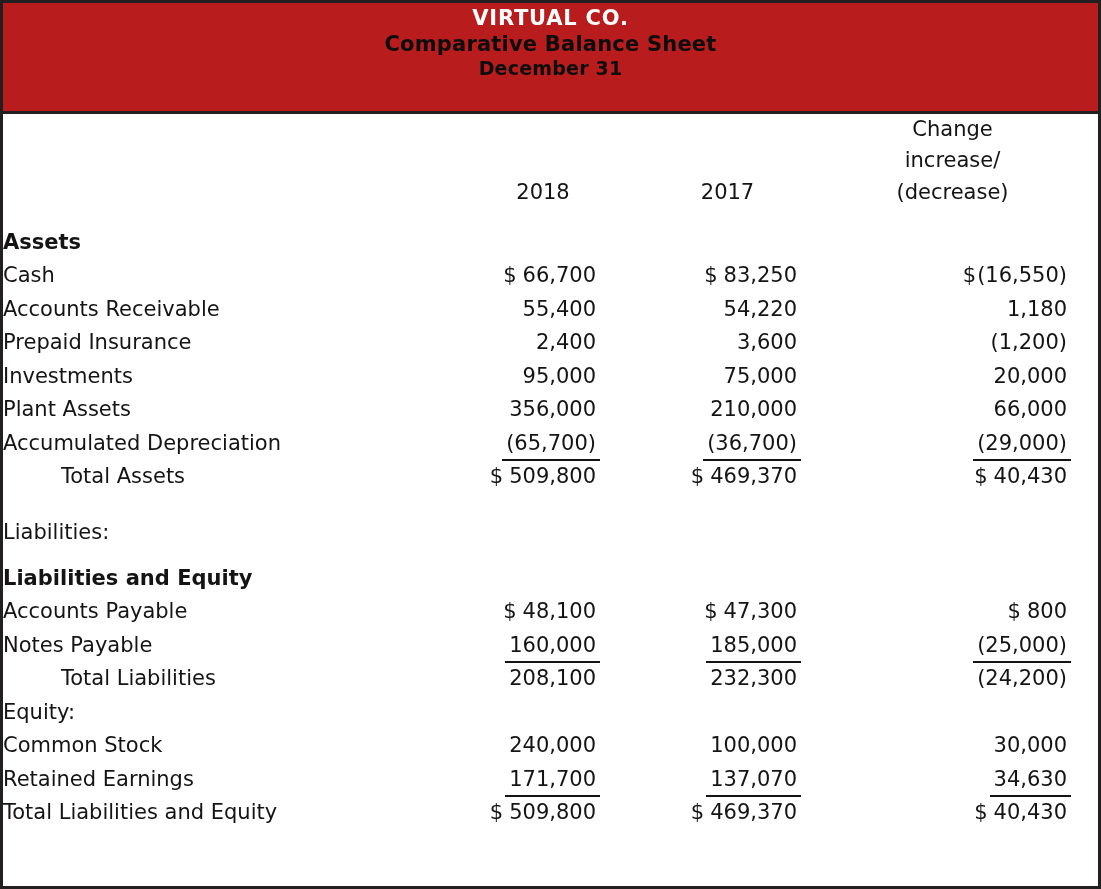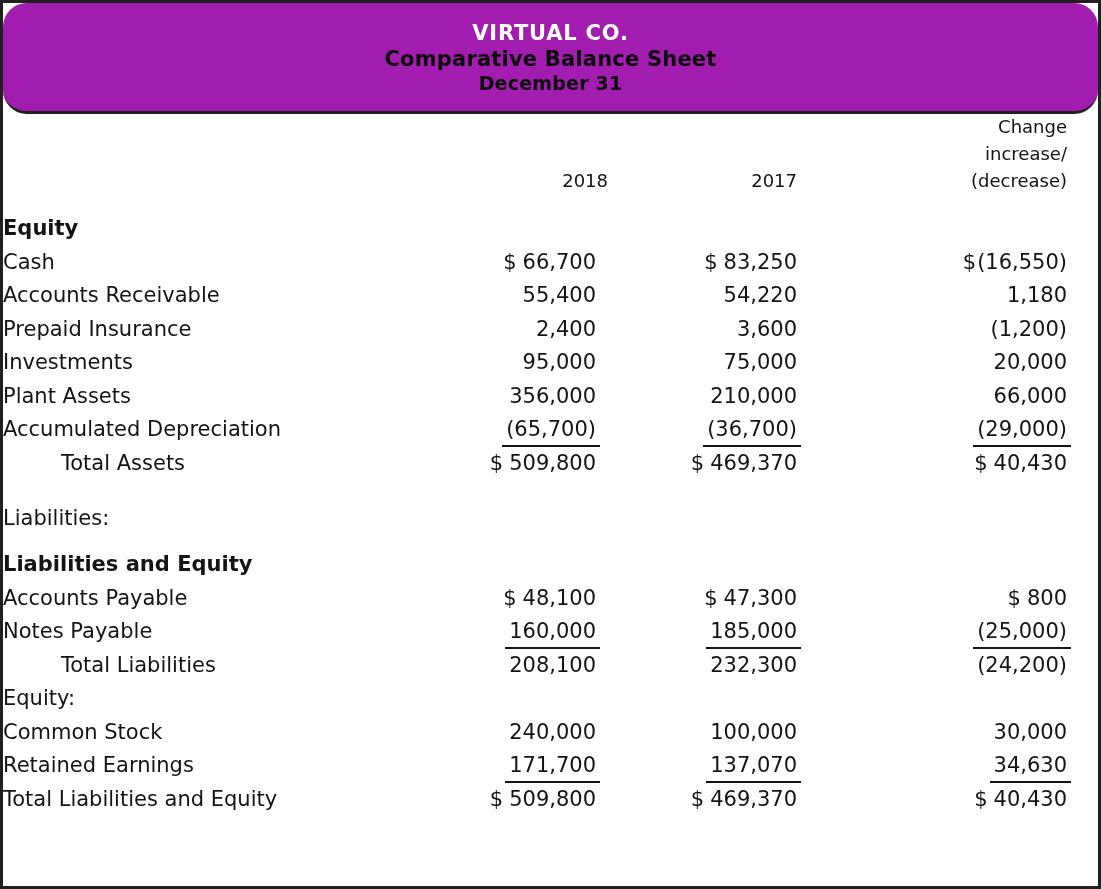--- a/index.html
+++ b/index.html
@@ -17,28 +17,27 @@
     box-sizing: border-box;
     background: #ffffff;
     border: 3px solid #231f20;
     overflow: hidden;
   }
   
   .banner {
     box-sizing: border-box;
     width: 100%;
     height: 111px;
-    background: #a21caf;
+    background: #b91c1c;
     border-bottom: 3px solid #231f20;
     display: flex;
     flex-direction: column;
     align-items: center;
-    justify-content: center;
+    justify-content: flex-start;
     padding-top: 2px;
-    border-radius: 24px;
   }
   .banner-line {
     font-weight: bold;
     line-height: 1.24;
     letter-spacing: 0.2px;
     white-space: pre;
   }
   .banner-line.l1 {
     color: #ffffff;
     font-size: 21px;
@@ -70,23 +69,23 @@
   table.bs col.c-change { width: 260px; }
 
   table.bs td, table.bs th {
     padding: 0;
     vertical-align: bottom;
     font-weight: normal;
   }
 
   
   .hdr-cell {
-    text-align: right;
+    text-align: center;
     font-weight: bold;
-    font-size: 18px;
+    font-size: 21px;
     line-height: 1.49;
     padding-bottom: 2px;
     white-space: pre-line;
   }
   .hdr-cell.col2018 { padding-right: 50px; }
   .hdr-cell.col2017 { padding-right: 41px; }
   .hdr-cell.colchg  { padding-right: 31px; }
 
   
   .row td { height: 33.5px; }
@@ -160,21 +159,21 @@
           <th></th>
           <th class="hdr-cell col2018">2018</th>
           <th class="hdr-cell col2017">2017</th>
           <th class="hdr-cell colchg">Change
 increase/
 (decrease)</th>
         </tr>
       </thead>
       <tbody id="table-body">
           <tr class="row section-head">
-            <td class="label bold">Equity</td>
+            <td class="label bold">Assets</td>
             <td></td>
             <td></td>
             <td></td>
           </tr>
           <tr class="row">
             <td class="label">Cash</td>
             <td class="num col2018"><span class="money">66,700<span class="dollar">$</span></span></td>
             <td class="num col2017"><span class="money">83,250<span class="dollar">$</span></span></td>
             <td class="num colchg"><span class="money">(16,550)<span class="dollar tight">$</span></span></td>
           </tr>

